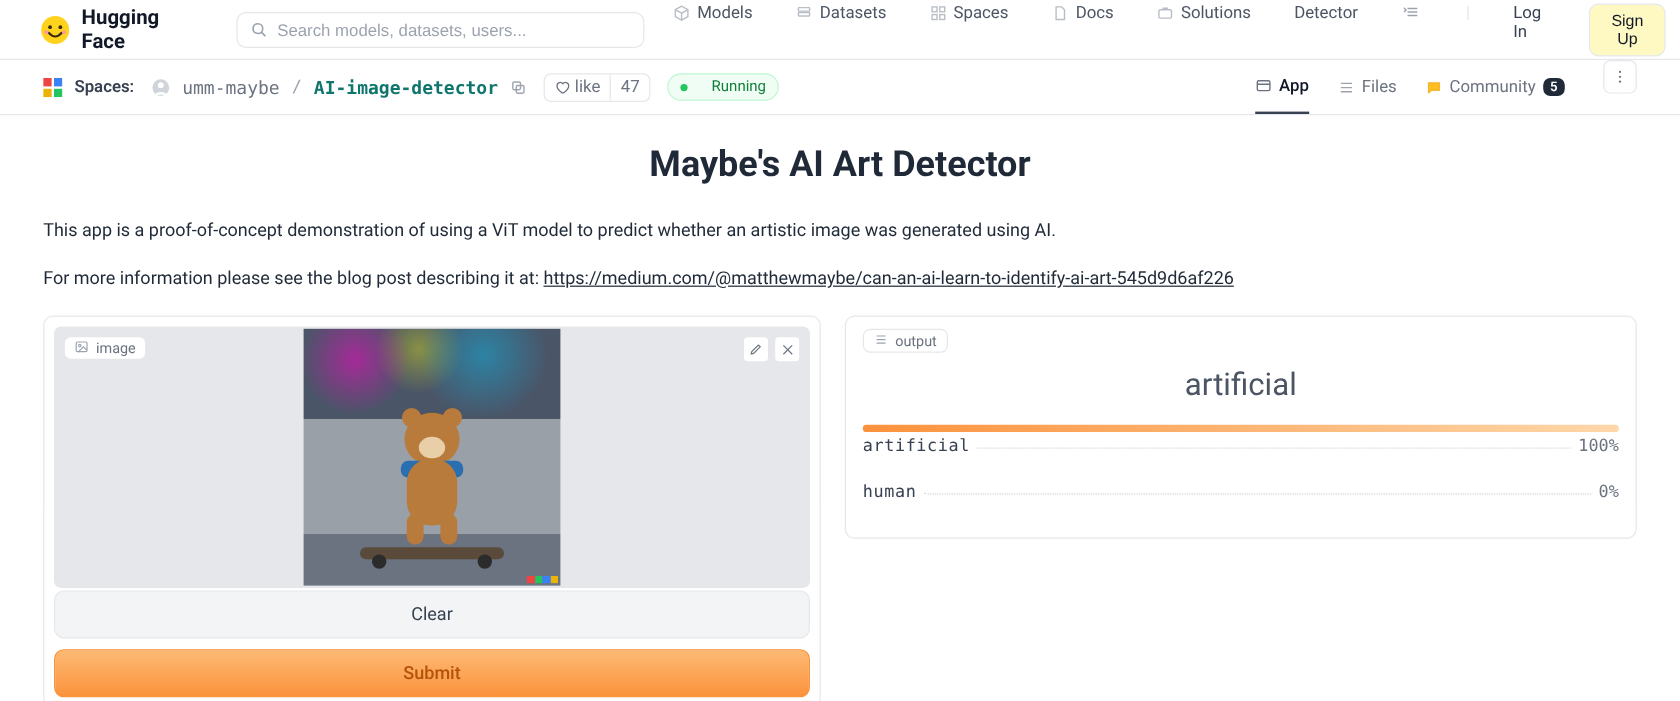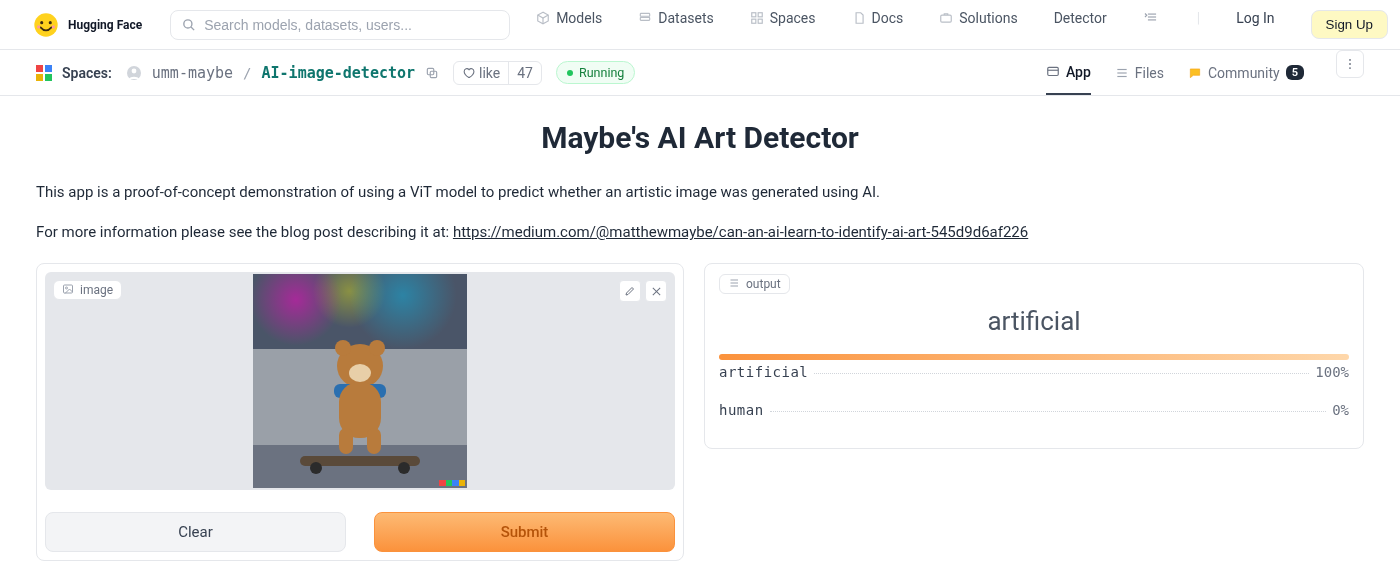--- a/index.html
+++ b/index.html
@@ -17,21 +17,21 @@
     display: flex;
     align-items: center;
     padding: 0 12px;
     border-bottom: 1px solid #e5e7eb;
     gap: 12px;
   }
   .logo-group { display: flex; align-items: center; gap: 8px; padding-left: 20px;}
   .hf-logo {
     width: 28px; height: 28px; display:inline-block;
   }
-  .hf-wordmark { font-weight: 700; font-size: 12px; }
+  .hf-wordmark { font-weight: 700; font-size: 17px; }
   .search-box {
     flex: 0 0 auto;
     display: flex;
     align-items: center;
     background: #fff;
     border: 1px solid #e5e7eb;
     border-radius: 8px;
     padding: 6px 10px;
     width: 340px;
     gap: 8px;
@@ -75,21 +75,21 @@
   .crumb-repo { font-weight: 700; color:#0f766e;}
   .crumb-user { color: #6b7280; }
   .copy-ico { color:#9ca3af; }
   .like-pill {
     display: flex; align-items: center; border: 1px solid #e5e7eb;
     border-radius: 6px; overflow: hidden; margin-left: 4px;
   }
   .like-pill .heart { padding: 3px 8px; display:flex; align-items:center; gap:4px; color:#6b7280;justify-content:flex-end;}
   .like-pill .count { padding: 3px 8px; border-left: 1px solid #e5e7eb; color:#6b7280;}
   .status-pill {
-    display: inline-flex; align-items: center; gap: 6px;
+    display: inline-flex; align-items: center; gap: 20px;
     border: 1px solid #bbf7d0;
     color: #15803d; background: #f0fdf4;
     border-radius: 999px; padding: 3px 10px; font-size: 12.5px;
     margin-left: 4px;
   }
   .status-dot { width:6px;height:6px;border-radius:50%;background:#22c55e;}
   .sub-tabs { margin-left: auto; display:flex; align-items:stretch; gap: 24px; height:100%; }
   .sub-tab { display:flex; align-items:center; gap:6px; color:#6b7280; cursor:pointer; }
   .sub-tab.active { color:#111827; border-bottom: 2px solid #374151; font-weight:500;}
   .badge-dark {
@@ -154,21 +154,21 @@
   .bear .body{position:absolute;top:38px;left:50%;transform:translateX(-50%);width:42px;height:56px;background:#b87b3c;border-radius:20px;}
   .bear .pack{position:absolute;top:40px;left:50%;transform:translateX(-50%);width:52px;height:14px;background:#2a6fb0;border-radius:6px;}
   .bear .leg{position:absolute;bottom:0;width:14px;height:26px;background:#b87b3c;border-radius:7px;}
   .bear .leg.l{left:14px;} .bear .leg.r{right:14px;}
   .board{position:absolute;left:50%;transform:translateX(-50%);bottom:22px;width:120px;height:10px;background:#5a4a3a;border-radius:6px;}
   .wheel{position:absolute;bottom:14px;width:12px;height:12px;background:#2b2b2b;border-radius:50%;}
   .wheel.l{left:calc(50% - 50px);} .wheel.r{left:calc(50% + 38px);}
   .pixel-row{position:absolute;bottom:2px;right:2px;width:26px;height:6px;display:flex;}
   .px{flex:1;} .px.r{background:#ef4444;} .px.g{background:#22c55e;} .px.b{background:#3b82f6;} .px.y{background:#eab308;}
 
-  .btn-row { display:flex; gap: 28px; margin-top: 22px;}
+  .btn-row { display:flex; gap: 9px; margin-top: 2px; flex-direction: column;}
   .btn {
     flex:1; border-radius:8px; padding: 10px 0; text-align:center; font-size:15px;
     cursor:pointer; border:1px solid transparent;
   }
   .btn-clear { background:#f3f4f6; color:#374151; border-color:#e5e7eb;}
   .btn-submit {
     background: linear-gradient(#fdba74, #fb923c);
     color:#b45309; border-color:#fb923c; font-weight:500;
   }
 

